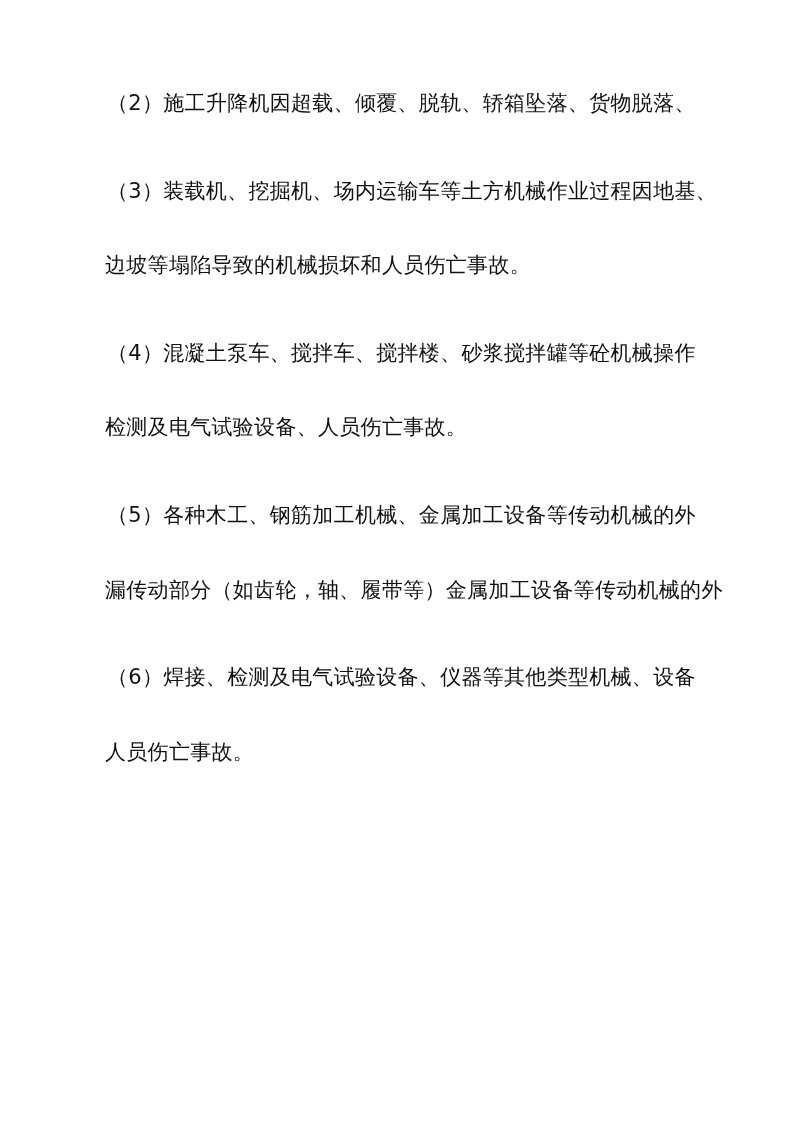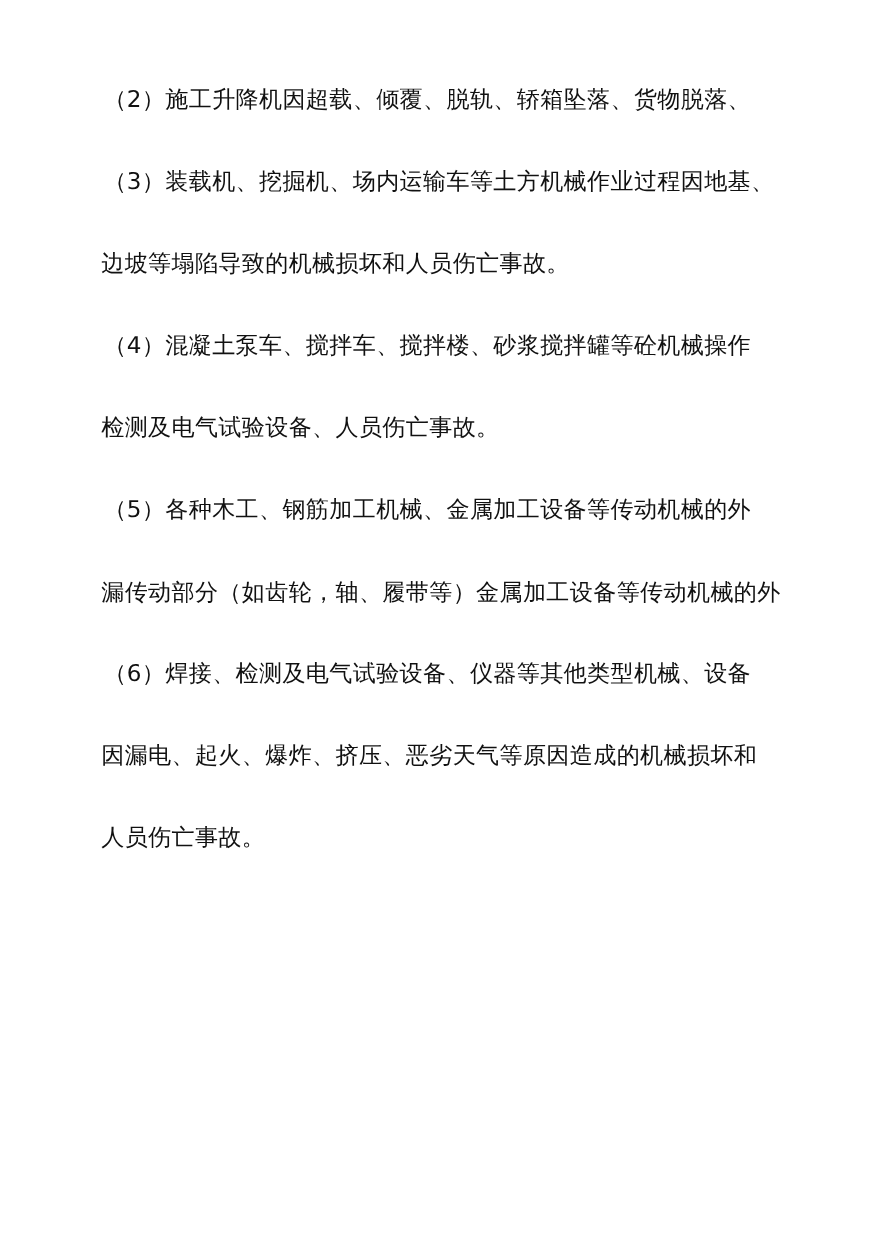--- a/index.html
+++ b/index.html
@@ -7,21 +7,21 @@
     .page {
       position: absolute;
       left: 92px;
       top: 71px;
       width: 612px;
       font-family: "DejaVu Sans", "Liberation Sans", sans-serif;
       font-size: 21px;
       color: #111111;
       letter-spacing: 0.3px;
     }
-    .para { margin: 0; }
+    .para { margin: 13px; }
     .line {
       display: block;
       height: 74.6px;
       line-height: 38px;
       white-space: nowrap;
     }
     .line.first { padding-left: 2px; }
   </style>
 </head>
 <body>
@@ -37,16 +37,15 @@
   <div class="para">
     <span class="line first">（4）混凝土泵车、搅拌车、搅拌楼、砂浆搅拌罐等砼机械操作</span>
     <span class="line">检测及电气试验设备、人员伤亡事故。</span>
   </div>
   <div class="para">
     <span class="line first">（5）各种木工、钢筋加工机械、金属加工设备等传动机械的外</span>
     <span class="line">漏传动部分（如齿轮，轴、履带等）金属加工设备等传动机械的外</span>
   </div>
   <div class="para">
     <span class="line first">（6）焊接、检测及电气试验设备、仪器等其他类型机械、设备</span>
-    <span class="line">因漏电、起火、爆炸、挤压、恶劣天气等原因造成的机械损坏和</span>
     <span class="line">人员伤亡事故。</span>
   </div>
 </div>
 
 </body></html>

